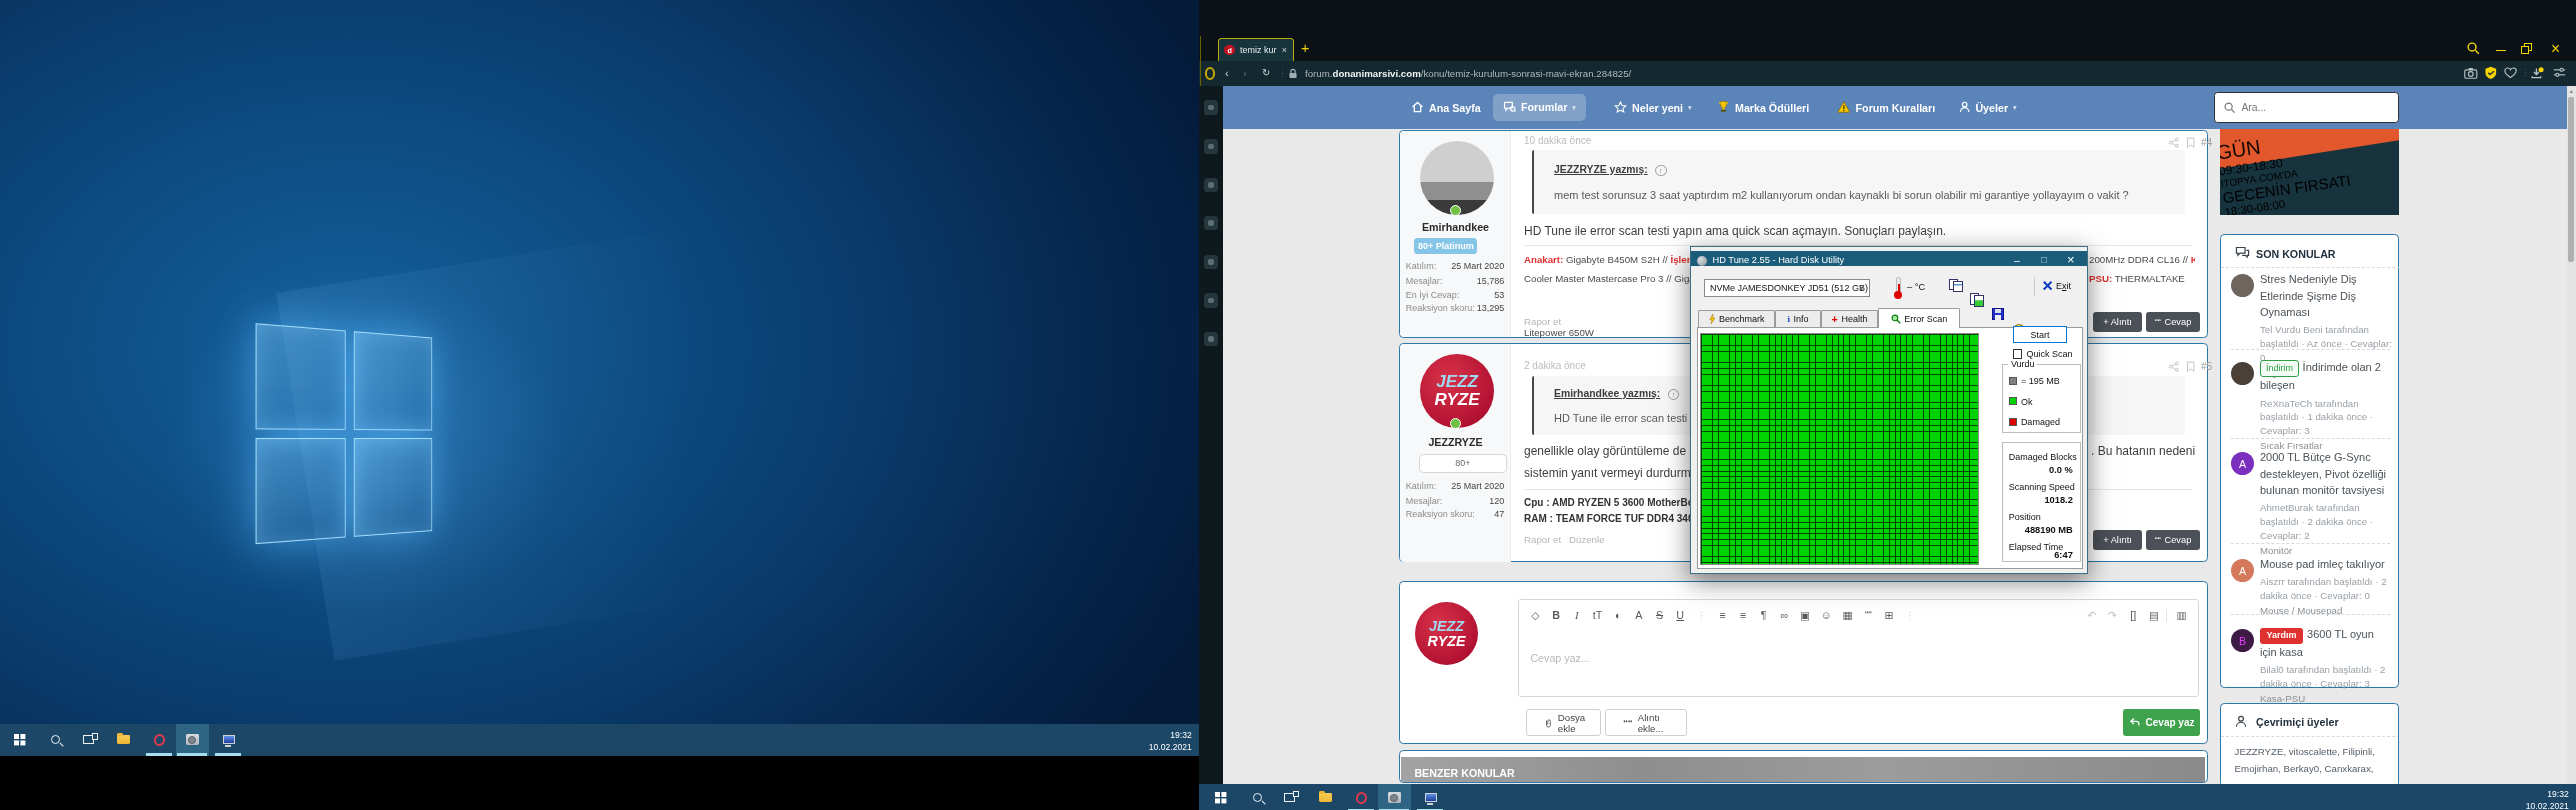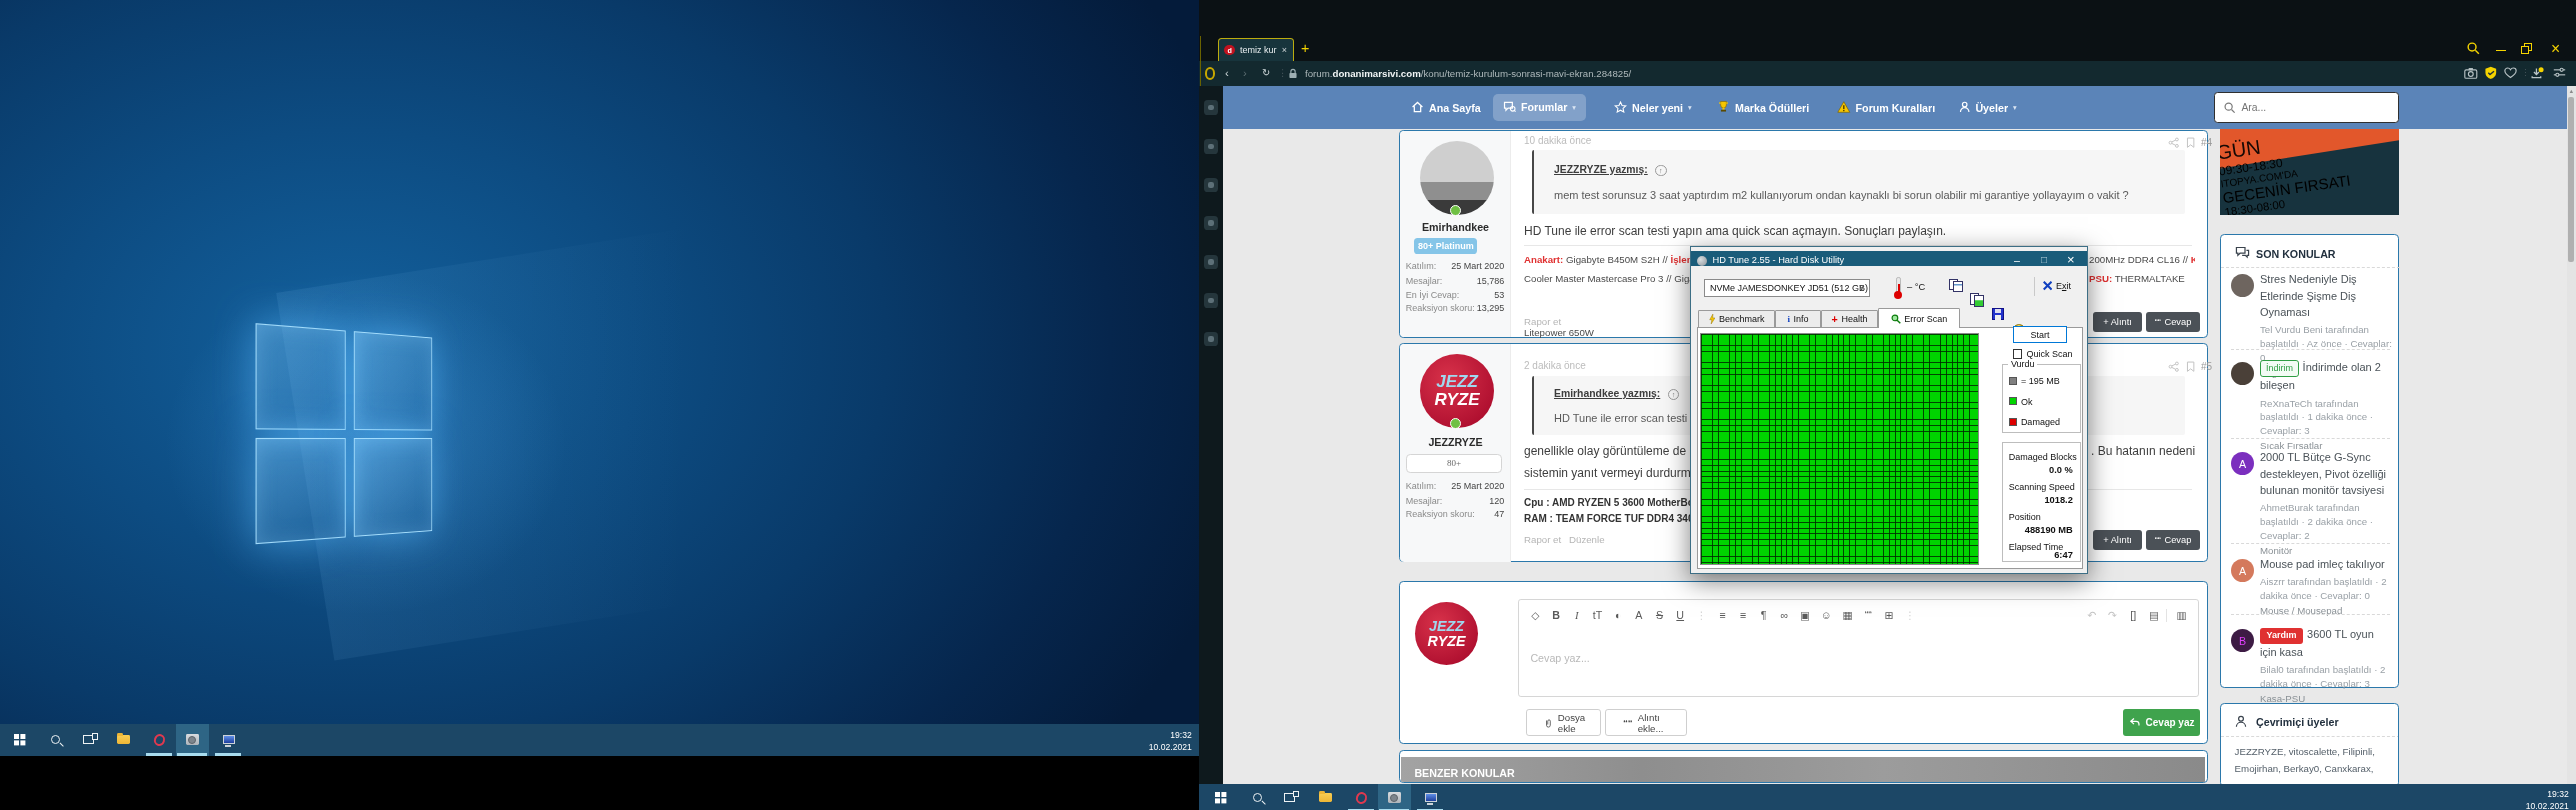--- a/index.html
+++ b/index.html
@@ -387,21 +387,21 @@
     </div>
 
     <div class="abs card" style="left:200px;top:343px;width:809px;height:219px;">
       <div class="abs ucol" style="left:0;top:0;width:111px;height:218px;">
         <div class="abs avatar-round jezzav" style="left:20px;top:10px;width:74px;height:74px;font-size:17px;">
           <span class="l1">JEZZ</span>
           <span class="l2">RYZE</span>
         </div>
         <div class="statusdot" style="left:50px;top:74px;"></div>
         <div class="abs uname" style="left:0;width:111px;top:92px;">JEZZRYZE</div>
-        <div class="abs badge-80" style="left:6px;top:110px;width:96px;height:18.6px;font-family:Liberation Serif, serif;">80+</div>
+        <div class="abs badge-80" style="left:19px;top:110px;width:88px;height:18.6px;">80+</div>
         <div class="statrow" style="top:137px;">
             <span class="lb">Katılım:</span>
             <span class="vl">25 Mart 2020</span>
           </div>
         <div class="statrow" style="top:152px;">
             <span class="lb">Mesajlar:</span>
             <span class="vl">120</span>
           </div>
         <div class="statrow" style="top:165px;">
             <span class="lb">Reaksiyon skoru:</span>

